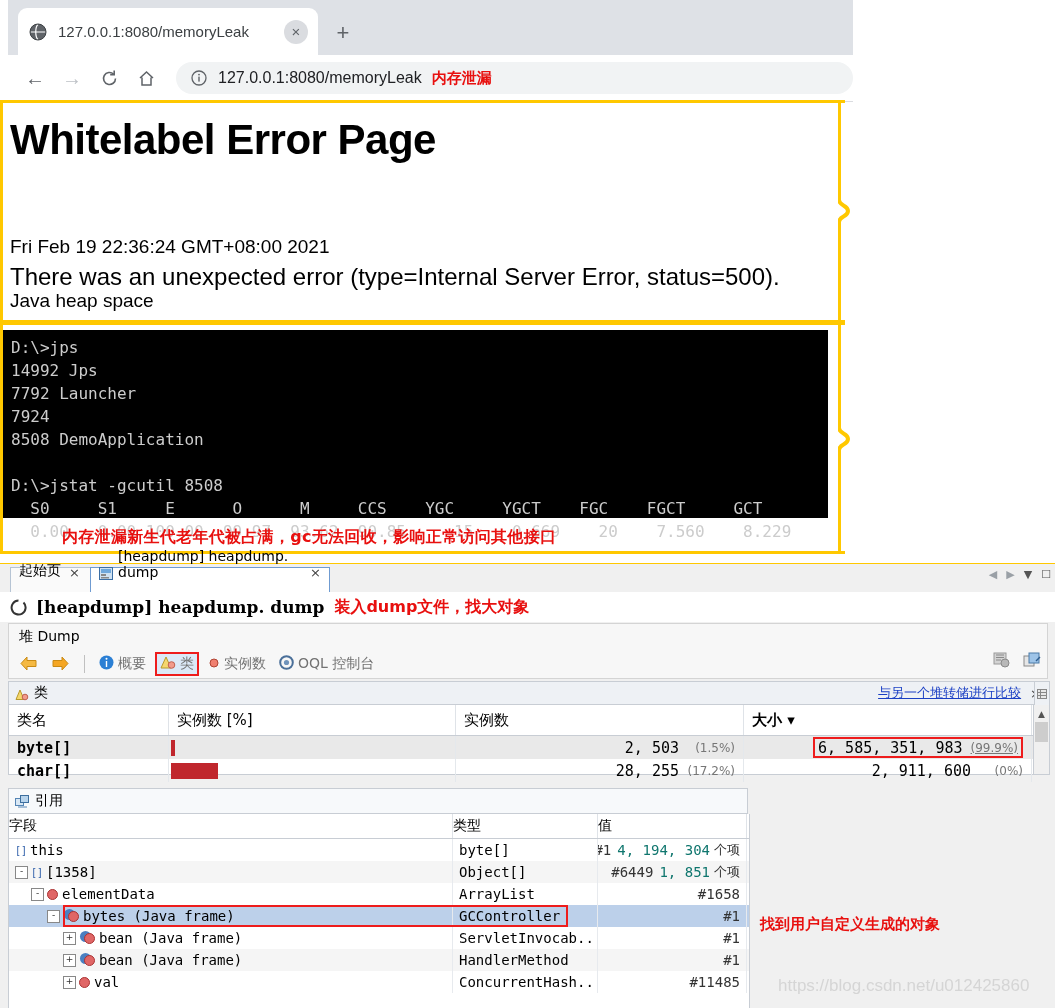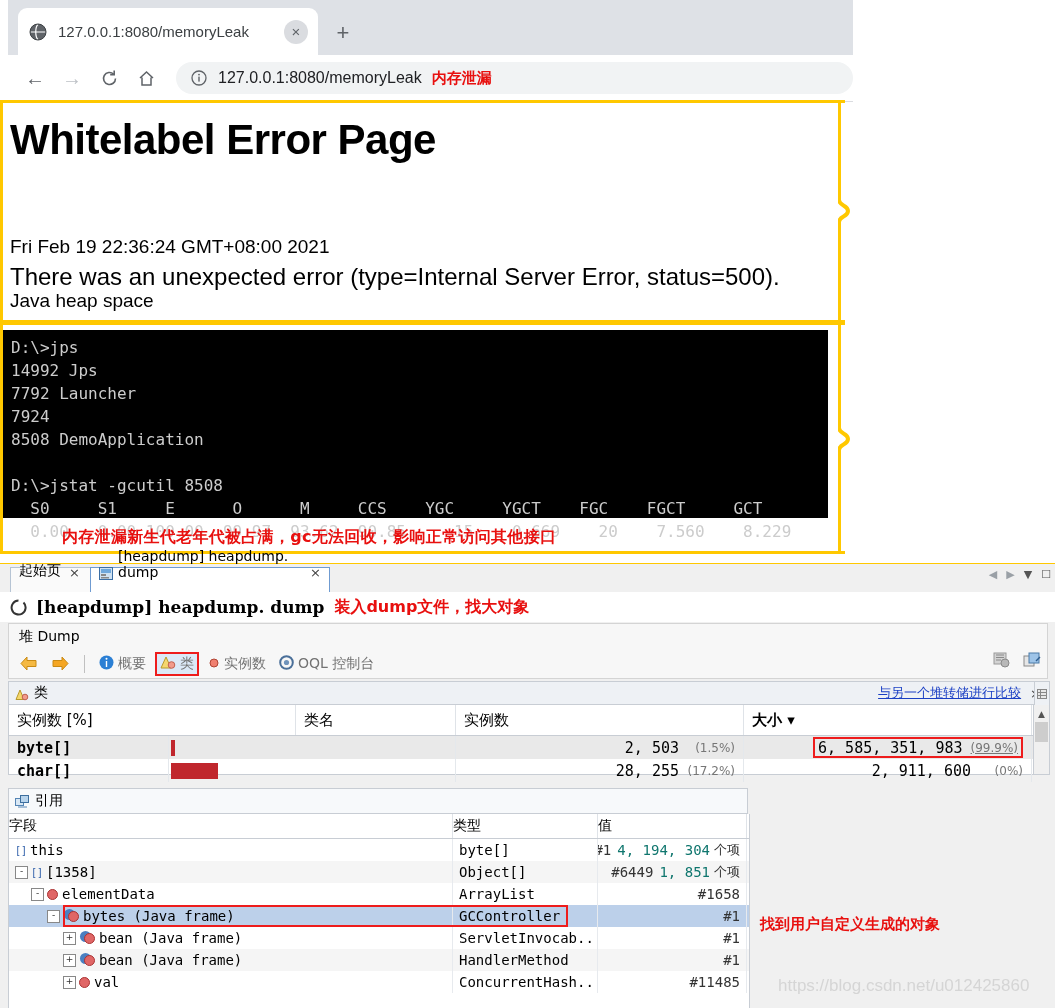--- a/index.html
+++ b/index.html
@@ -377,22 +377,22 @@
   </div>
   <div class="ct-side">
     <svg width="10" height="10" viewBox="0 0 10 10">
         <rect x="0.5" y="0.5" width="9" height="9" fill="#e8e8e8" stroke="#888"></rect>
         <path d="M0.5 3.5 h9 M0.5 6.5 h9 M3.5 0.5 v9" stroke="#888"></path>
       </svg>
   </div>
 
   <div class="cls-table">
     <div class="ct-head">
+      <div class="ct-h" style="width:160px;">类名</div>
       <div class="ct-h" style="width:287px;">实例数 [%]</div>
-      <div class="ct-h" style="width:160px;">类名</div>
       <div class="ct-h" style="width:288px;">实例数</div>
       <div class="ct-h" style="width:288px;font-weight:bold;">大小 ▾</div>
     </div>
     <div id="classes-rows">
         <div class="ct-row alt">
           <div class="ct-c" style="width: 160px;">
             <span class="ct-name">byte[]</span>
           </div>
           <div class="ct-c" style="width: 287px; padding: 0px;">
             <div class="bar" style="width: 4.125px; margin-left: 2px;"></div>

